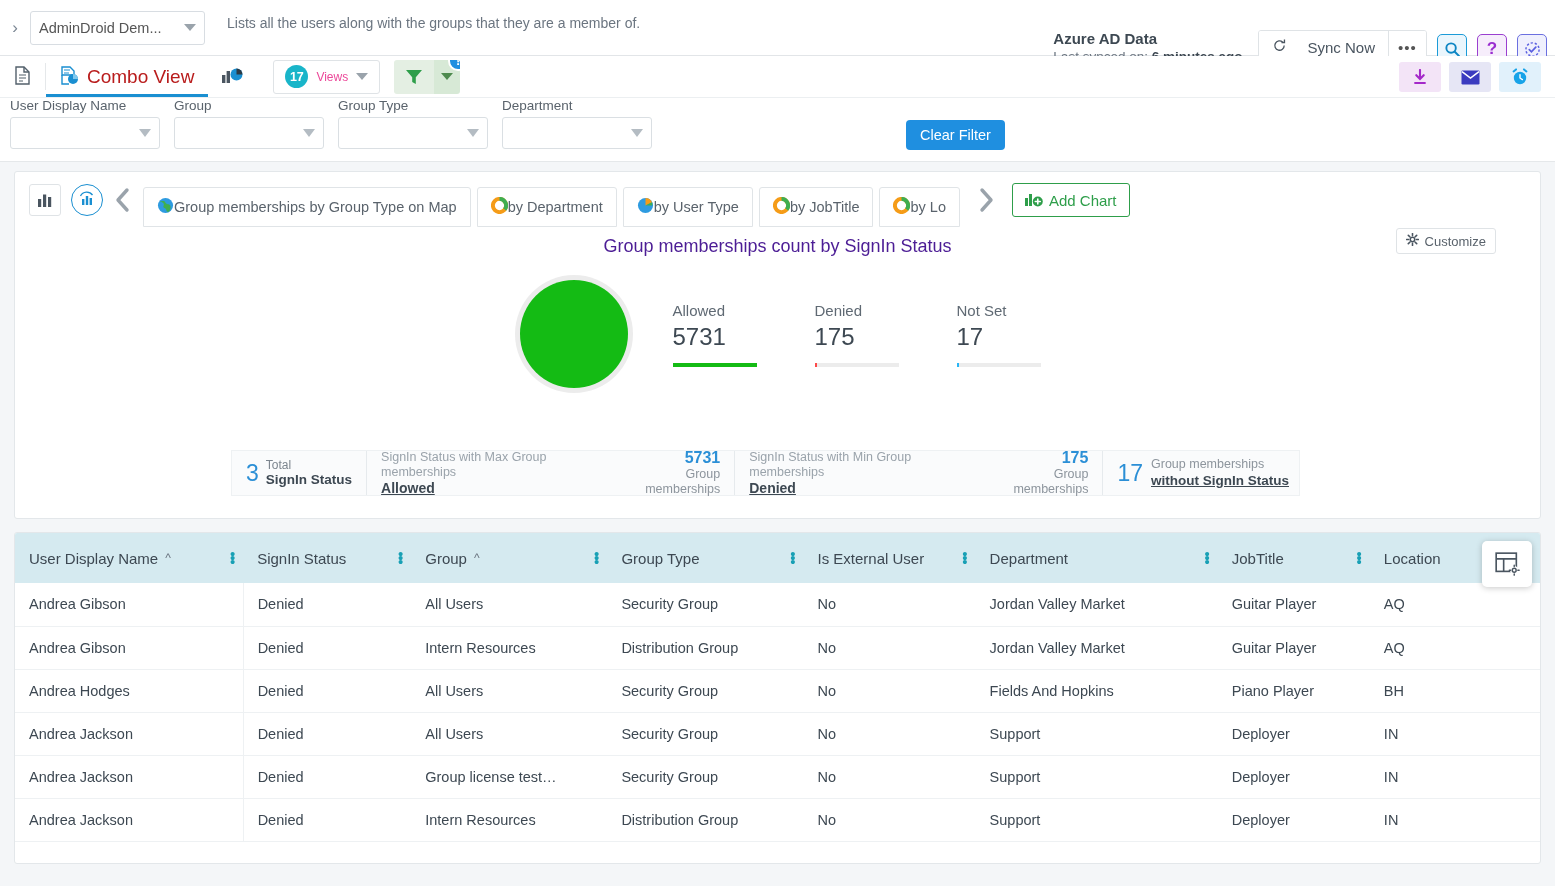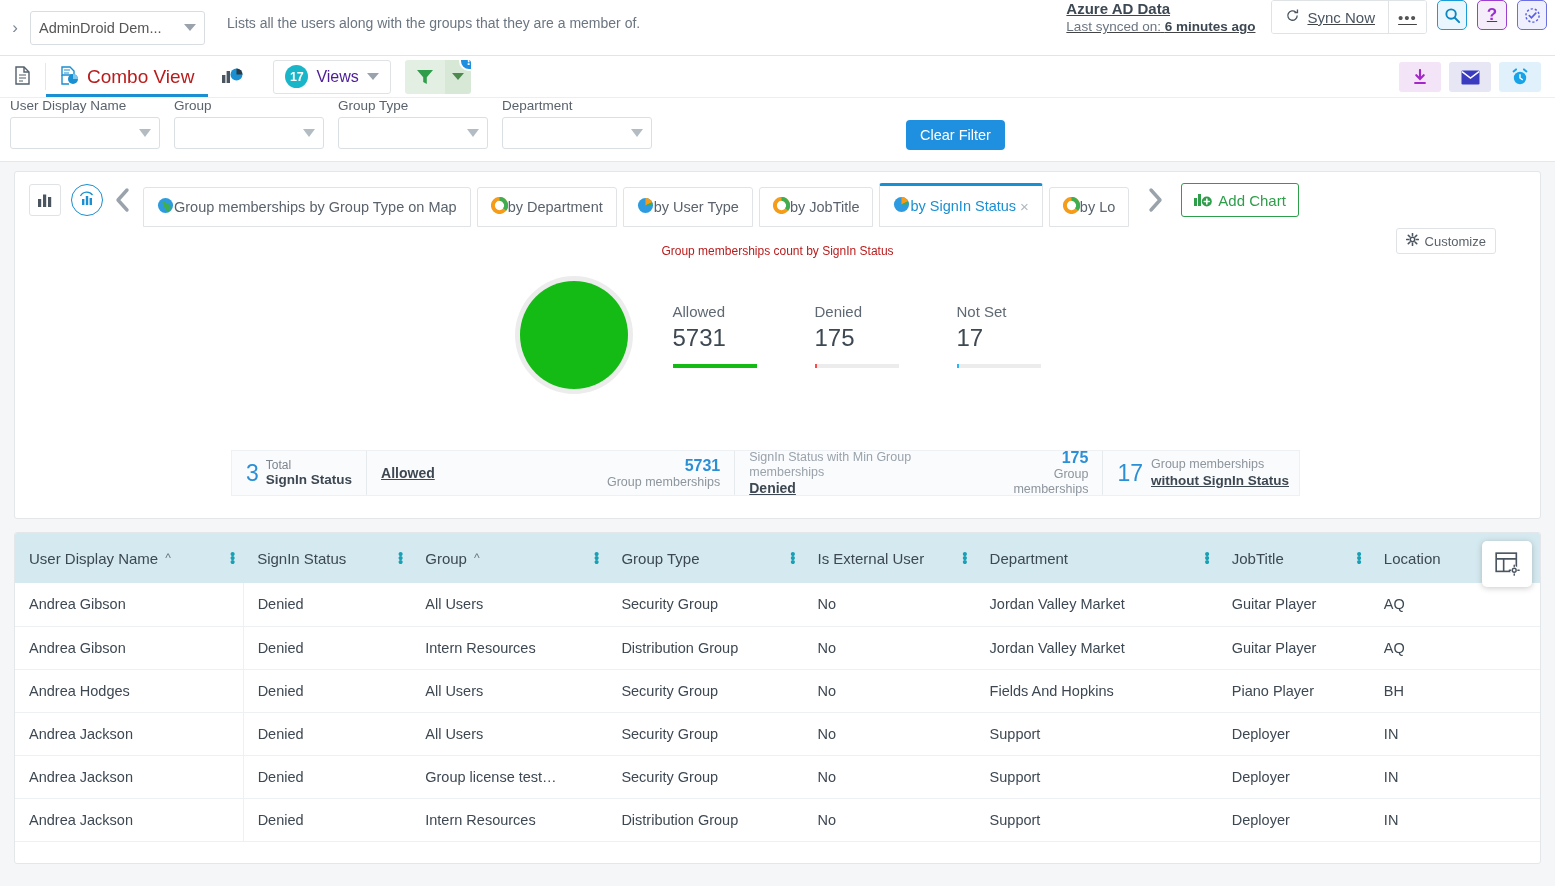--- a/index.html
+++ b/index.html
@@ -23,45 +23,45 @@
   .tenant-select {
     width:175px; height:34px; border:1px solid #d8dde2; border-radius:3px;
     display:flex; align-items:center; padding:0 8px; background:#fff; cursor:pointer;
   }
   .tenant-select .tname { flex:1; color:#555; font-size:14.5px; white-space:nowrap; overflow:hidden;}
   .caret-dn { width:0;height:0;border-left:6px solid transparent;border-right:6px solid transparent;border-top:7px solid #9aa3ab; }
   .title-block { margin-left:22px; }
   .title-block h1 { margin:0; font-size:21px; font-weight:400; color:#3d4852; letter-spacing:.1px;}
   .title-block p  { margin:2px 0 12px; font-size:14px; color:#6b7580; }
 
-  .hdr-right { position:absolute; right:8px; top:0; height:64px; display:flex; align-items:flex-start; gap:10px;text-decoration:underline;}
+  .hdr-right { position:absolute; right:8px; top:0; height:64px; display:flex; align-items:flex-end; gap:10px;}
   .sync-block { text-align:left; margin-right:6px;}
   .sync-block .s1 { font-size:15px; color:#3d4852; font-weight:600;}
   .sync-block .s2 { font-size:13.5px; color:#6b7580; margin-top:2px;}
   .sync-block .s2 b { color:#3d4852; }
   .sync-group { display:flex; border:1px solid #dfe3e6; border-radius:3px; overflow:hidden; height:34px;}
-  .sync-btn { display:flex;align-items:center; gap:7px; padding:0 13px; background:#fff; cursor:pointer; font-size:15px; color:#4a5560;}
+  .sync-btn { display:flex;align-items:center; gap:20px; padding:0 13px; background:#fff; cursor:pointer; font-size:15px; color:#4a5560;}
   .sync-more { width:38px; display:flex;align-items:center;justify-content:center; border-left:1px solid #dfe3e6; background:#fff; cursor:pointer; color:#555; letter-spacing:1px; font-size:15px;}
   .sq-btn { width:30px;height:30px;border-radius:5px; display:flex;align-items:center;justify-content:center; cursor:pointer;}
   .sq-search { border:1.6px solid #1b9bd8; background:#eaf6fd; color:#0d86c4;}
   .sq-help   { border:1.6px solid #9a3fd0; background:#f6edfb; color:#9a2ed0; font-weight:bold; font-size:17px;}
   .sq-check  { border:1.6px solid #6b6fe0; background:#eff0fd; color:#5a5fe0;}
 
   
   .toolbar { height:42px; background:#fff; display:flex; align-items:stretch; position:relative; border-bottom:1px solid #eceff1;}
   .tb-tab { display:flex;align-items:center; gap:8px; padding:0 14px; cursor:pointer; position:relative;}
   .tb-tab.sel { }
   .tb-tab.sel .lbl { color:#b91c1c; font-size:19px;}
   .tb-tab.sel:after { content:""; position:absolute; left:0; right:0; bottom:0; height:3px; background:#1a8fd1;}
   .tb-div { width:1px; background:#e5e8ea; margin:7px 0;}
   .views-btn { height:34px; align-self:center; margin-left:16px; border:1px solid #dfe3e6; border-radius:3px; background:#fff;
                display:flex;align-items:center; gap:8px; padding:0 11px; cursor:pointer;}
   .views-cnt { background:#19b5c9; color:#fff; border-radius:50%; width:23px;height:23px; display:flex;align-items:center;justify-content:center;
                font-size:12.5px; font-weight:600;}
-  .views-lbl { font-size:16px; color:#4c1d95;}
+  .views-lbl { font-size:12px; color:#ec4899;}
   .filter-grp { align-self:center; margin-left:14px; position:relative; display:flex; height:34px; border-radius:3px; overflow:hidden;}
   .filter-main { width:40px; background:#e4efe3; display:flex;align-items:center;justify-content:center; cursor:pointer;}
   .filter-drop { width:26px; background:#d7e9d6; display:flex;align-items:center;justify-content:center; cursor:pointer;}
   .filter-badge { position:absolute; right:-8px; top:-9px; width:20px;height:20px;border-radius:50%; background:#1f8fe0; color:#fff;
                   display:flex;align-items:center;justify-content:center; font-size:13px; font-weight:bold; border:2px solid #fff;}
   .tb-right { position:absolute; right:14px; top:6px; display:flex; gap:8px;}
   .tb-ico { width:42px;height:30px; border-radius:3px; display:flex;align-items:center;justify-content:center; cursor:pointer;}
   .ico-dl { background:#f3e4f7;}
   .ico-ml { background:#e6e6f5;}
   .ico-al { background:#e1f1fb;}
@@ -85,21 +85,21 @@
   .ct-circ { width:32px;height:32px;border:1.5px solid #1a8fd1;border-radius:50%; display:flex;align-items:center;justify-content:center;
              margin-left:10px; cursor:pointer; background:#fff;}
   .ct-arrow { padding:0 10px; color:#9aa3ab; cursor:pointer; display:flex;align-items:center;}
   .ctab { height:40px; border:1px solid #e0e4e7; border-radius:3px 3px 0 0; background:#fff; display:flex; align-items:center; gap:0;
           padding:0 13px; margin-right:6px; cursor:pointer; white-space:nowrap; font-size:14.5px; color:#5a636c; position:relative; top:7px;}
   .ctab.active { border-top:3px solid #1a8fd1; color:#1a8fd1; height:44px; top:5px;}
   .ctab .x { color:#b0b7bd; margin-left:4px; font-size:15px;}
   .ctab.clip { max-width:82px; overflow:hidden;}
   .add-chart { height:34px; border:1px solid #2e9e4a; border-radius:3px; background:#fff; color:#2e9e4a;
                display:flex;align-items:center; gap:6px; padding:0 12px; cursor:pointer; font-size:15px; margin-left:6px;}
-  .chart-title { text-align:center; font-size:12px; color:#b91c1c; margin-top:16px;}
+  .chart-title { text-align:center; font-size:18px; color:#4c1d95; margin-top:8px;}
   .customize { position:absolute; right:44px; top:56px; border:1px solid #dfe3e6; border-radius:3px; background:#fff;
                height:26px; display:flex;align-items:center;gap:6px; padding:0 9px; font-size:13px; color:#5a636c; cursor:pointer;}
 
   .chart-body { display:flex; align-items:center; justify-content:center; gap:40px; margin-top:18px;}
   .gauge-wrap { width:118px;height:118px; border-radius:50%; background:#ececec; display:flex;align-items:center;justify-content:center;}
   .gauge { width:108px;height:108px;border-radius:50%; }
   .kpis { display:flex; gap:58px; }
   .kpi .k-lbl { font-size:15px; color:#5f6973; }
   .kpi .k-val { font-size:24px; color:#3d4852; margin-top:4px; font-weight:400;}
   .k-bar { width:84px; height:4px; background:#ececec; margin-top:12px; position:relative;}
@@ -343,31 +343,20 @@
     <div class="ctab">
       <span>
         <svg width="17" height="17" viewBox="0 0 18 18">
             <circle cx="9" cy="9" r="7" fill="none" stroke="#f59c18" stroke-width="4.2"></circle>
             <path d="M9 2a7 7 0 0 1 5.5 11.3" fill="none" stroke="#3fae50" stroke-width="4.2"></path>
           </svg>
       </span>
       <span>by JobTitle</span>
     </div>
 
-    <div class="ctab active">
-      <span>
-        <svg width="17" height="17" viewBox="0 0 18 18">
-            <circle cx="9" cy="9" r="8" fill="#2e9be0"></circle>
-            <path d="M9 9V1a8 8 0 0 1 7 4.5z" fill="#f59c18"></path>
-            <path d="M9 9l7-3.5A8 8 0 0 1 16 9z" fill="#3fae50"></path>
-          </svg>
-      </span>
-      <span>by SignIn Status</span>
-      <span class="x">×</span>
-    </div>
 
     <div class="ctab clip">
       <span>
         <svg width="17" height="17" viewBox="0 0 18 18">
             <circle cx="9" cy="9" r="7" fill="none" stroke="#f59c18" stroke-width="4.2"></circle>
             <path d="M9 2a7 7 0 0 1 5.5 11.3" fill="none" stroke="#3fae50" stroke-width="4.2"></path>
           </svg>
       </span>
       <span>by Lo</span>
     </div>
@@ -435,20 +424,21 @@
   <div class="summary">
     <div class="sm-cell">
       <div class="sm-big">3</div>
       <div>
         <div class="sm-t1">Total</div>
         <div class="sm-t2">SignIn Status</div>
       </div>
     </div>
     <div class="sm-wide">
       <div class="sm-left">
+        <div class="l1">SignIn Status with Max Group memberships</div>
         <div class="l2">Allowed</div>
       </div>
       <div class="sm-right">
         <div class="r1">5731</div>
         <div class="r2">Group memberships</div>
       </div>
     </div>
     <div class="sm-wide">
       <div class="sm-left">
         <div class="l1">SignIn Status with Min Group memberships</div>

